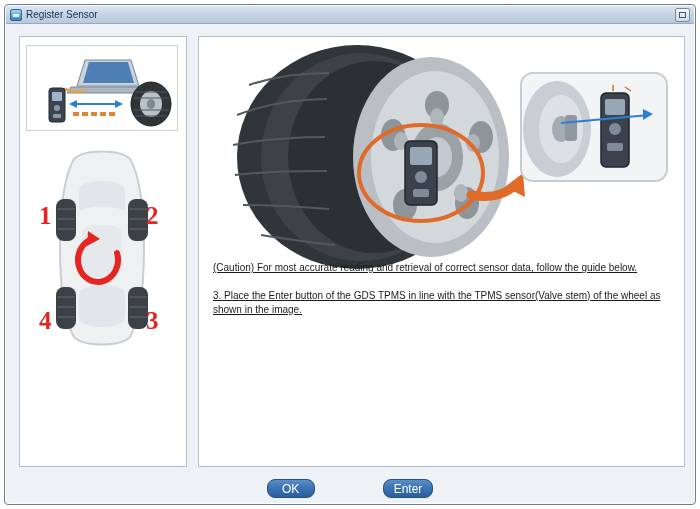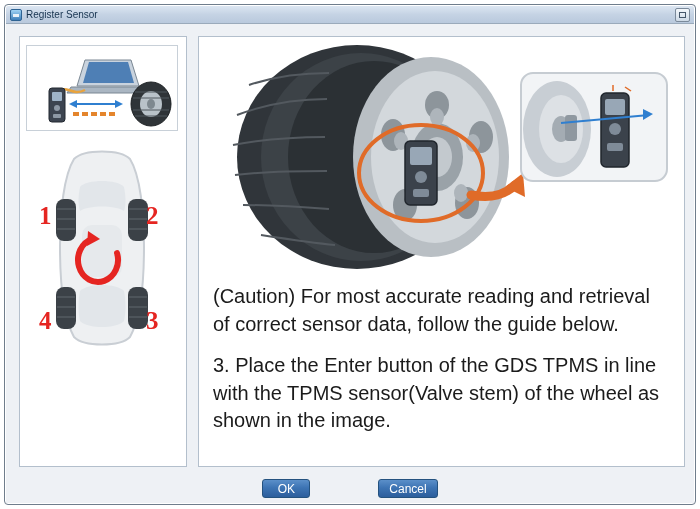--- a/index.html
+++ b/index.html
@@ -163,25 +163,26 @@
   .photo-area {
     position: absolute;
     left: 10px;
     top: 8px;
     width: 466px;
     height: 225px;
   }
   .text-area {
     position: absolute;
     left: 14px;
-    top: 246px;
+    top: 224px;
     width: 455px;
-    font-size: 20px;
+    font-size: 10px;
     color: #1b1b1b;
     line-height: 1.38;
+    text-decoration: underline;
   }
   .text-area p { margin: 0; }
   .para-gap { height: 14px; }
 
   
   .footer {
     position: absolute;
     left: 0;
     right: 0;
     top: 455px;
@@ -189,21 +190,21 @@
     justify-content: center;
     gap: 68px;
   }
   .btn {
     min-width: 48px;
     height: 19px;
     line-height: 19px;
     text-align: center;
     font-size: 12px;
     color: #ffffff;
-    border-radius: 3px;
+    border-radius: 8px;
     border: 1px solid #24527f;
     background: linear-gradient(to bottom, #5b8fc9 0%, #3d74b4 45%, #2c5e9c 100%);
     padding: 0 10px;
     box-sizing: border-box;
     cursor: default;
     user-select: none;
   }
 </style>
 </head>
 <body>
@@ -387,18 +388,18 @@
 
         <div class="text-area">
           <p>(Caution) For most accurate reading and retrieval of correct sensor data, follow the guide below.</p>
           <div class="para-gap"></div>
           <p>3. Place the Enter button of the GDS TPMS in line with the TPMS sensor(Valve stem) of the wheel as shown in the image.</p>
         </div>
       </div>
 
       <div class="footer">
         <div class="btn">OK</div>
-        <div class="btn">Cancel</div>
+        <div class="btn">Enter</div>
       </div>
 
     </div>
   </div>
 </div>
 
 </body></html>

